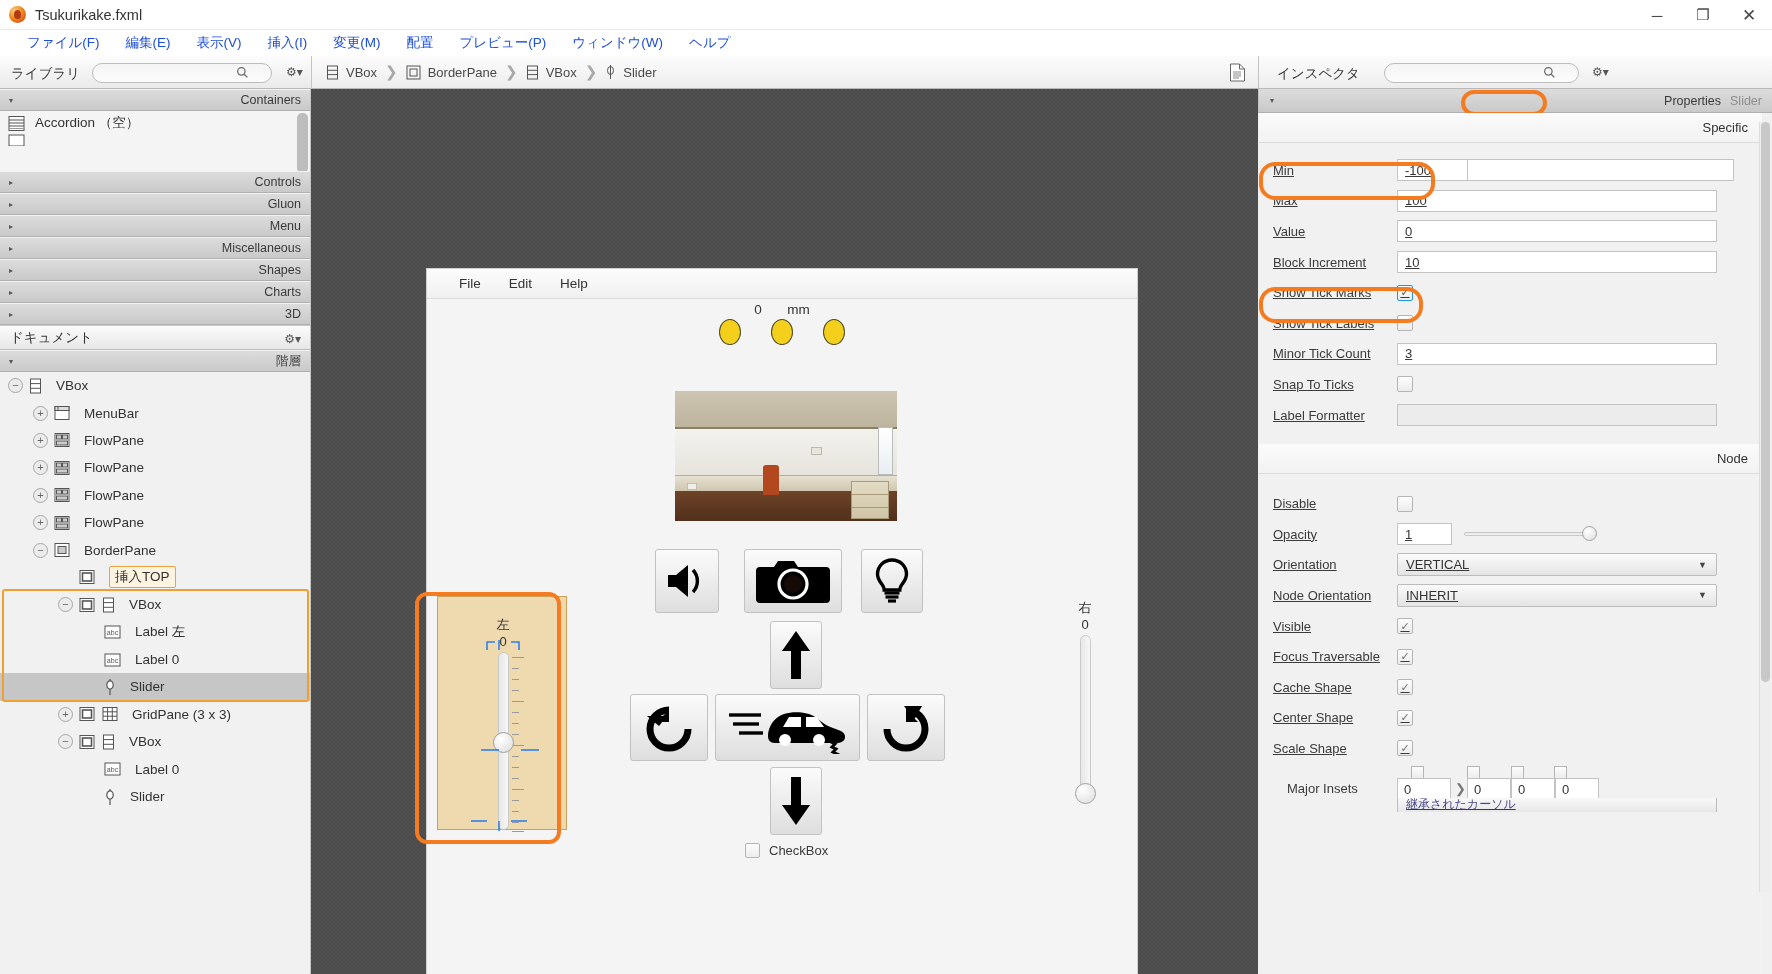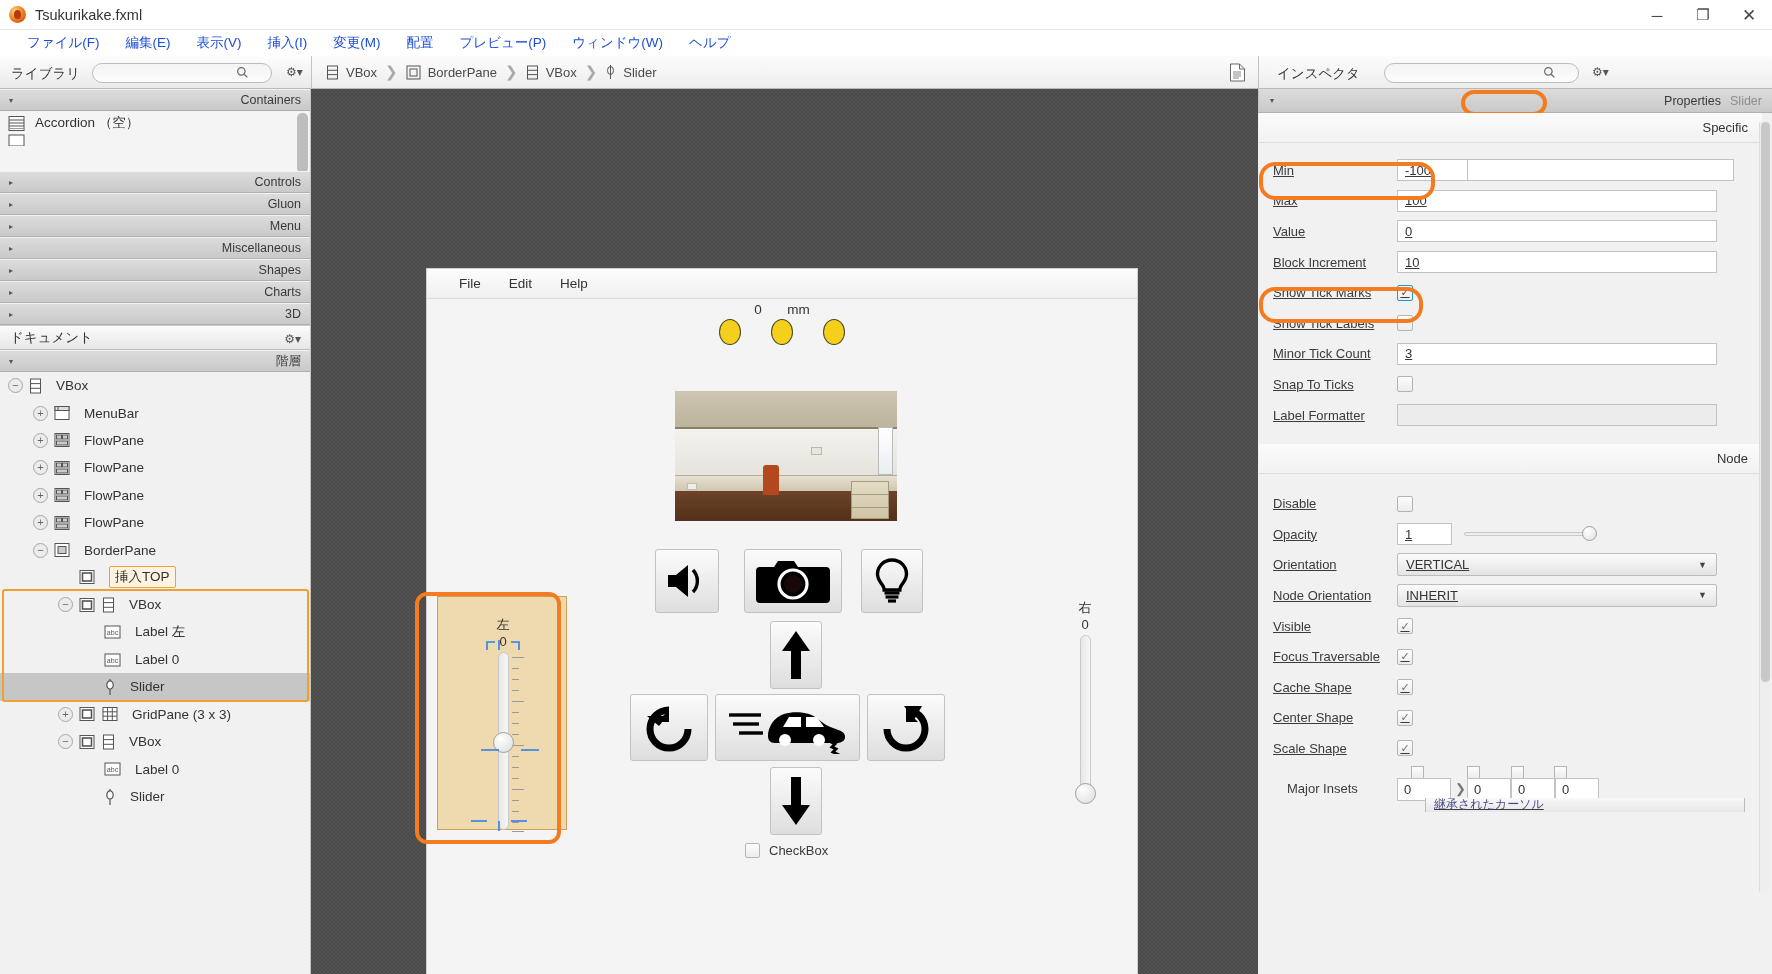--- a/index.html
+++ b/index.html
@@ -952,21 +952,21 @@
       <div class="miniCb" style="left:208px;top:2px;"></div>
       <div class="miniCb" style="left:252px;top:2px;"></div>
       <div class="miniCb" style="left:295px;top:2px;"></div>
       <div class="plabel" style="position:absolute;left:14px;top:17px;">Major Insets</div>
       <div class="insetIn" style="left:138px;top:14px;width:54px;">0</div>
       <span style="position:absolute;left:196px;top:17px;color:#777;">❯</span>
       <div class="insetIn" style="left:208px;top:14px;width:44px;">0</div>
       <div class="insetIn" style="left:252px;top:14px;width:44px;">0</div>
       <div class="insetIn" style="left:296px;top:14px;width:44px;">0</div>
     </div>
-    <div class="prow" style="overflow:hidden;height:14px;padding-left:28px;">
+    <div class="prow" style="overflow:hidden;height:14px;">
       <div class="plabel"></div>
       <div class="pdd" style="height:20px;font-size:12px;color:#4a4a8a;">継承されたカーソル</div>
     </div>
   </div>
 
   <div id="insScroll">
     <div class="th"></div>
   </div>
 
   <div id="propRing" style="left:1px;top:162px;width:176px;height:38px;"></div>

